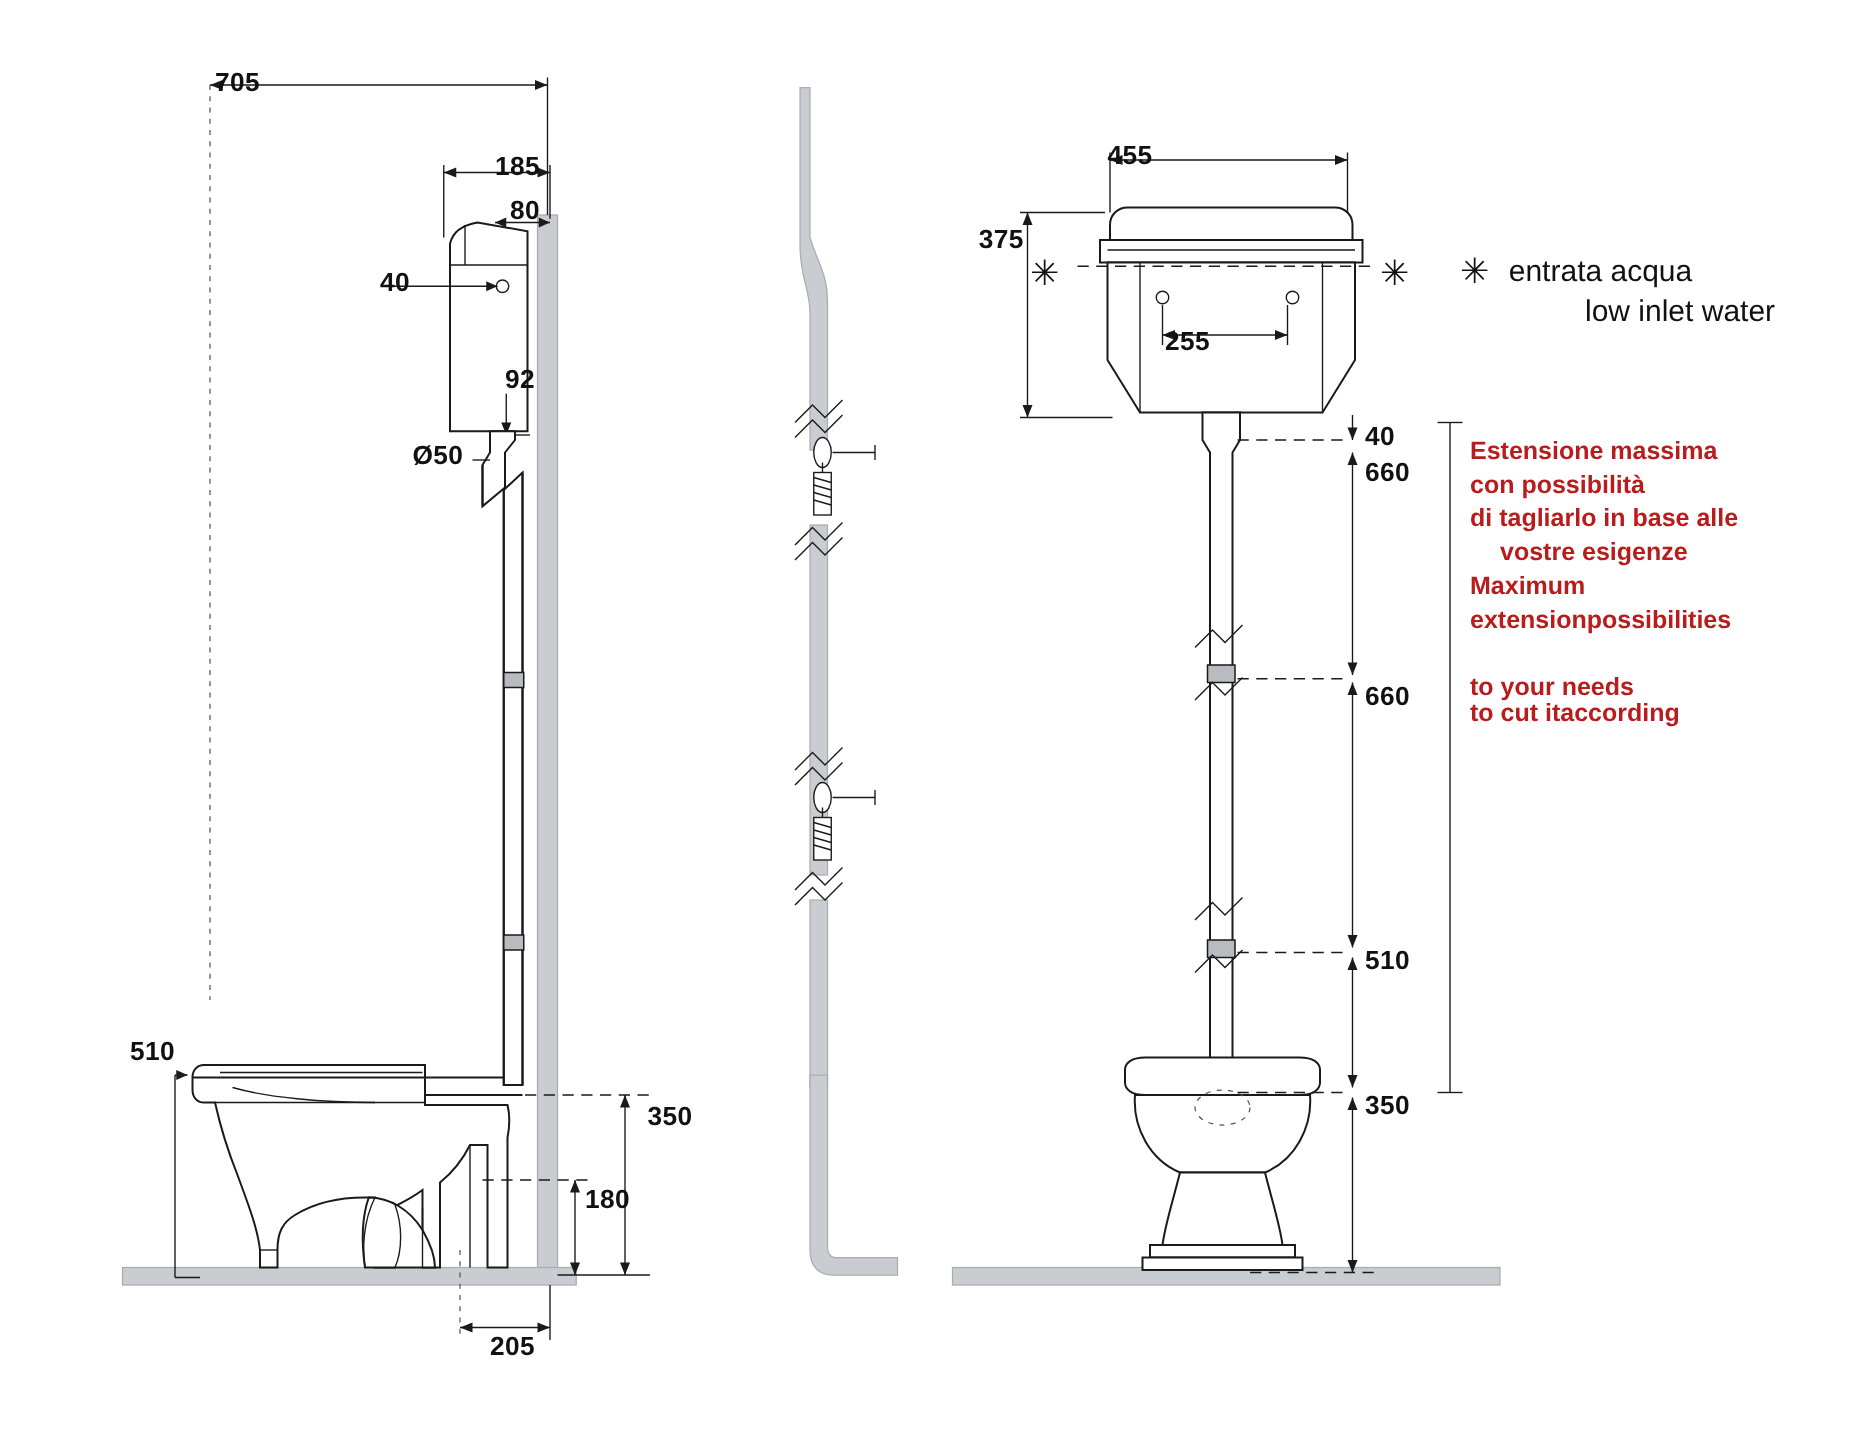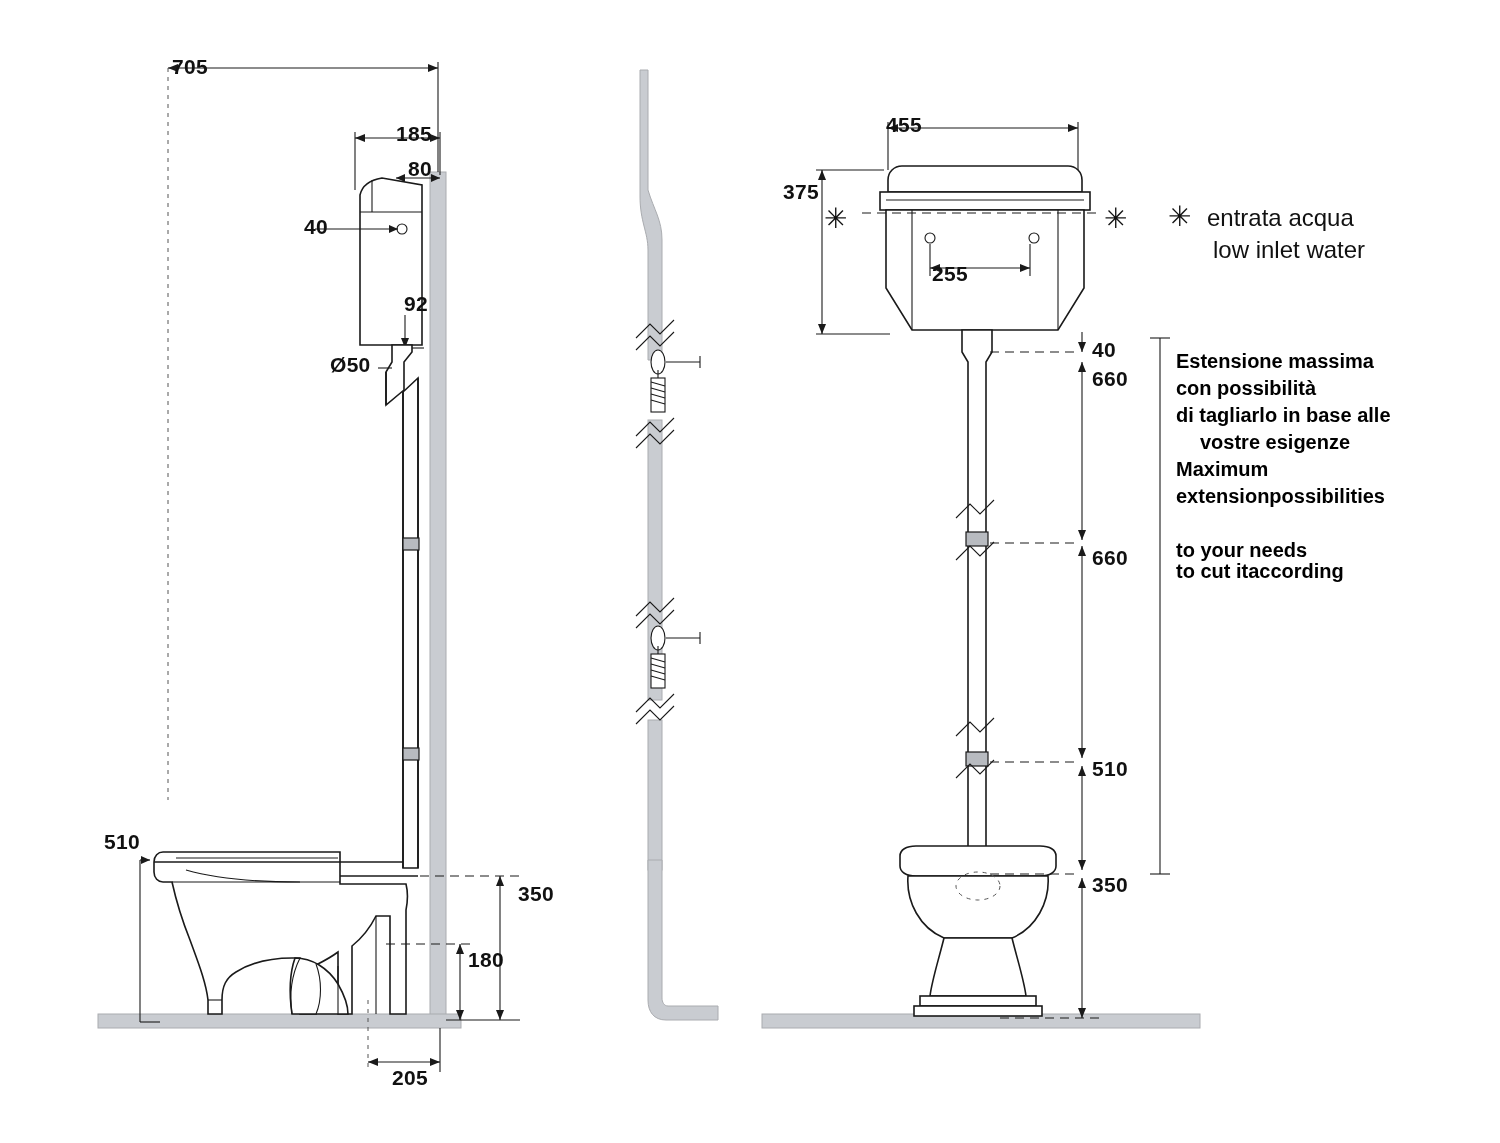--- a/index.html
+++ b/index.html
@@ -32,21 +32,21 @@
     font-size: 24px;
     color: #111111;
     white-space: nowrap;
     line-height: 1.25;
   }
   .note-bold {
     position: absolute;
     font-family: "Liberation Sans", sans-serif;
     font-weight: bold;
     font-size: 20px;
-    color: #000000;
+    color: #b91c1c;
     white-space: nowrap;
     line-height: 1.33;
   }
   .legend-star {
     position: absolute;
     font-size: 28px;
     color: #111111;
     font-family: "DejaVu Sans", sans-serif;
     line-height: 1;
   }
@@ -283,21 +283,21 @@
   <div class="dim-label" style="left:1092px; top:338px;">40</div>
   <div class="dim-label" style="left:1092px; top:367px;">660</div>
   <div class="dim-label" style="left:1092px; top:546px;">660</div>
   <div class="dim-label" style="left:1092px; top:757px;">510</div>
   <div class="dim-label" style="left:1092px; top:873px;">350</div>
 
   <div class="legend-star" style="left:824px; top:205px;">✳</div>
   <div class="legend-star" style="left:1104px; top:205px;">✳</div>
   <div class="legend-star" style="left:1168px; top:203px;">✳</div>
   <div class="note-text" style="left:1207px; top:203px;">entrata acqua</div>
-  <div class="note-text" style="left:1213px; top:235px;">low inlet water</div>
+  <div class="note-text" style="left:1268px; top:235px;">low inlet water</div>
 
   <div class="note-bold" style="left:1176px; top:348px;">Estensione massima</div>
   <div class="note-bold" style="left:1176px; top:375px;">con possibilità</div>
   <div class="note-bold" style="left:1176px; top:402px;">di tagliarlo in base alle</div>
   <div class="note-bold" style="left:1176px; top:429px;margin-left:24px;">vostre esigenze</div>
   <div class="note-bold" style="left:1176px; top:456px;">Maximum</div>
   <div class="note-bold" style="left:1176px; top:483px;">extensionpossibilities</div>
   <div class="note-bold" style="left:1176px; top:510px;margin-top:48px;">to cut itaccording</div>
   <div class="note-bold" style="left:1176px; top:537px;">to your needs</div>
 

